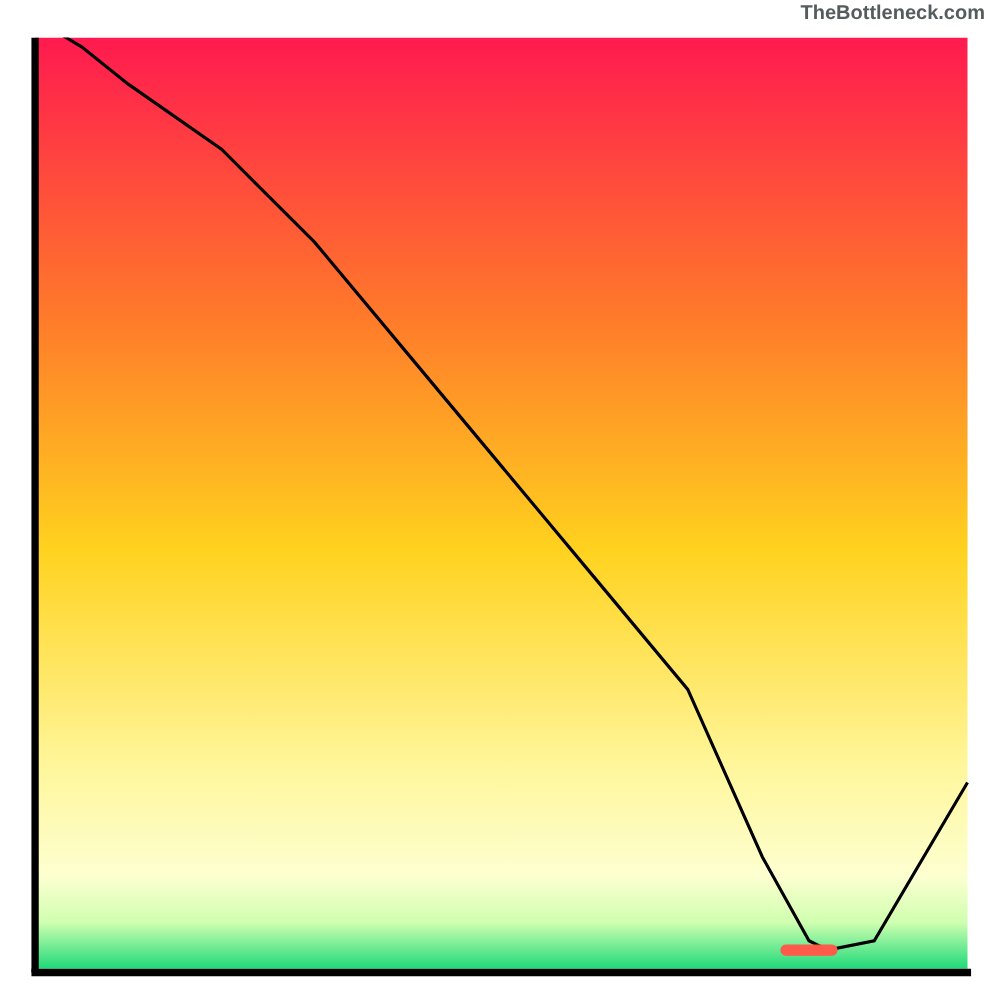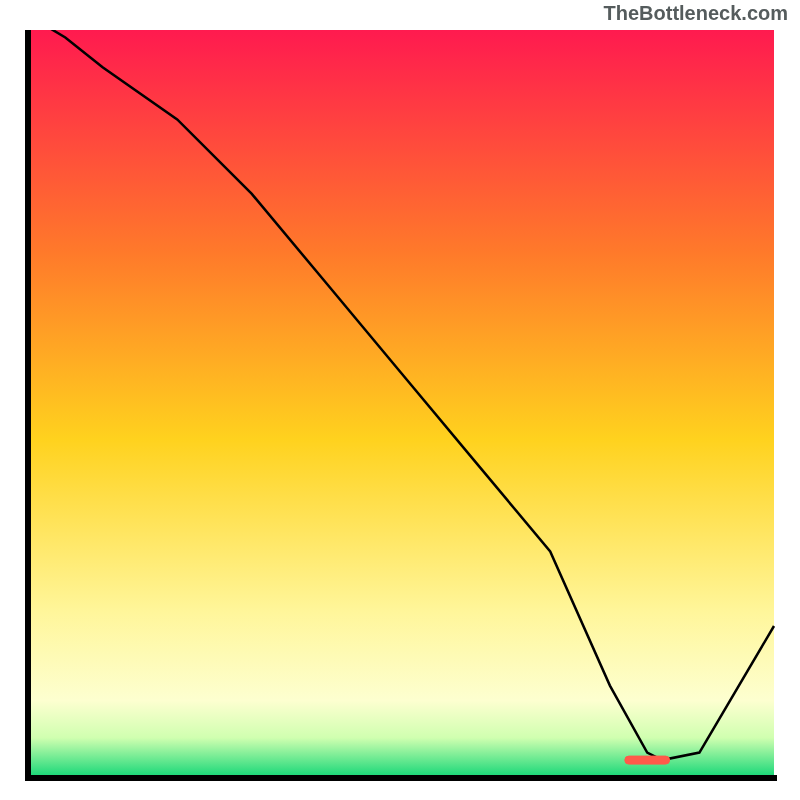--- a/index.html
+++ b/index.html
@@ -8,21 +8,21 @@
     width: 800px;
     height: 800px;
     background: #ffffff;
     position: relative;
     font-family: Arial, sans-serif;
   }
   .source-link {
     position: absolute;
     top: 2px;
     right: 12px;
-    font-size: 20px;
+    font-size: 16px;
     font-weight: bold;
     color: #555c5d;
   }
   .plot-area {
     position: absolute;
     top: 30px;
     left: 25px;
     width: 752px;
     height: 752px;
   }

